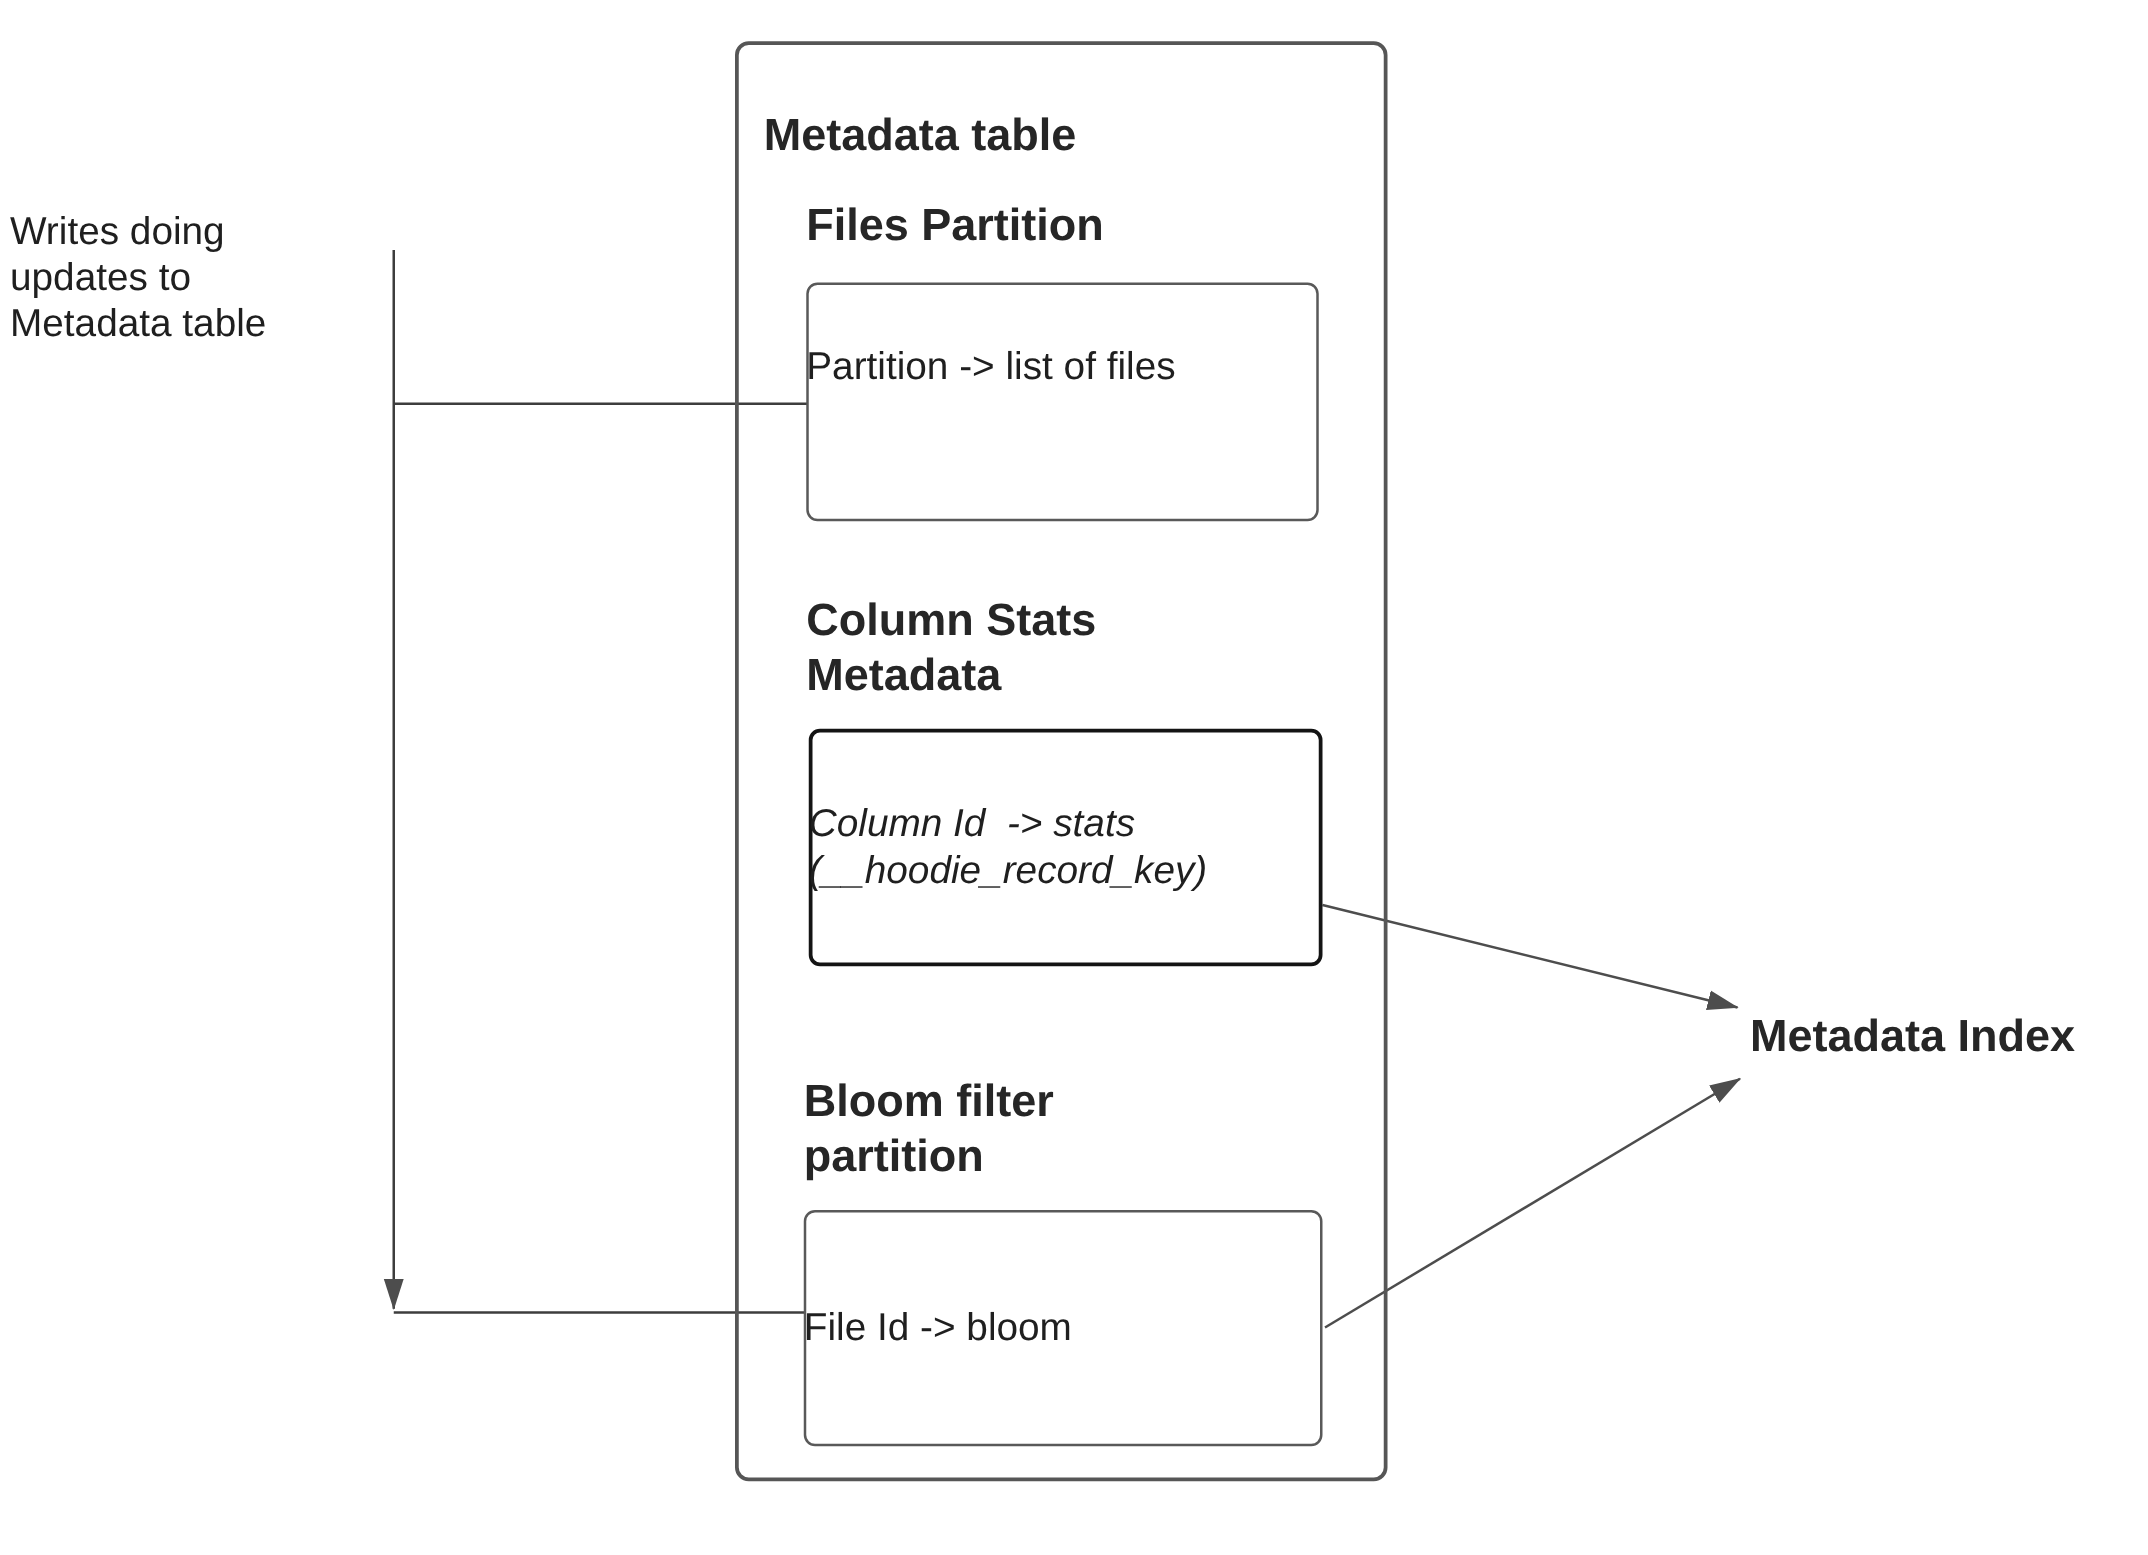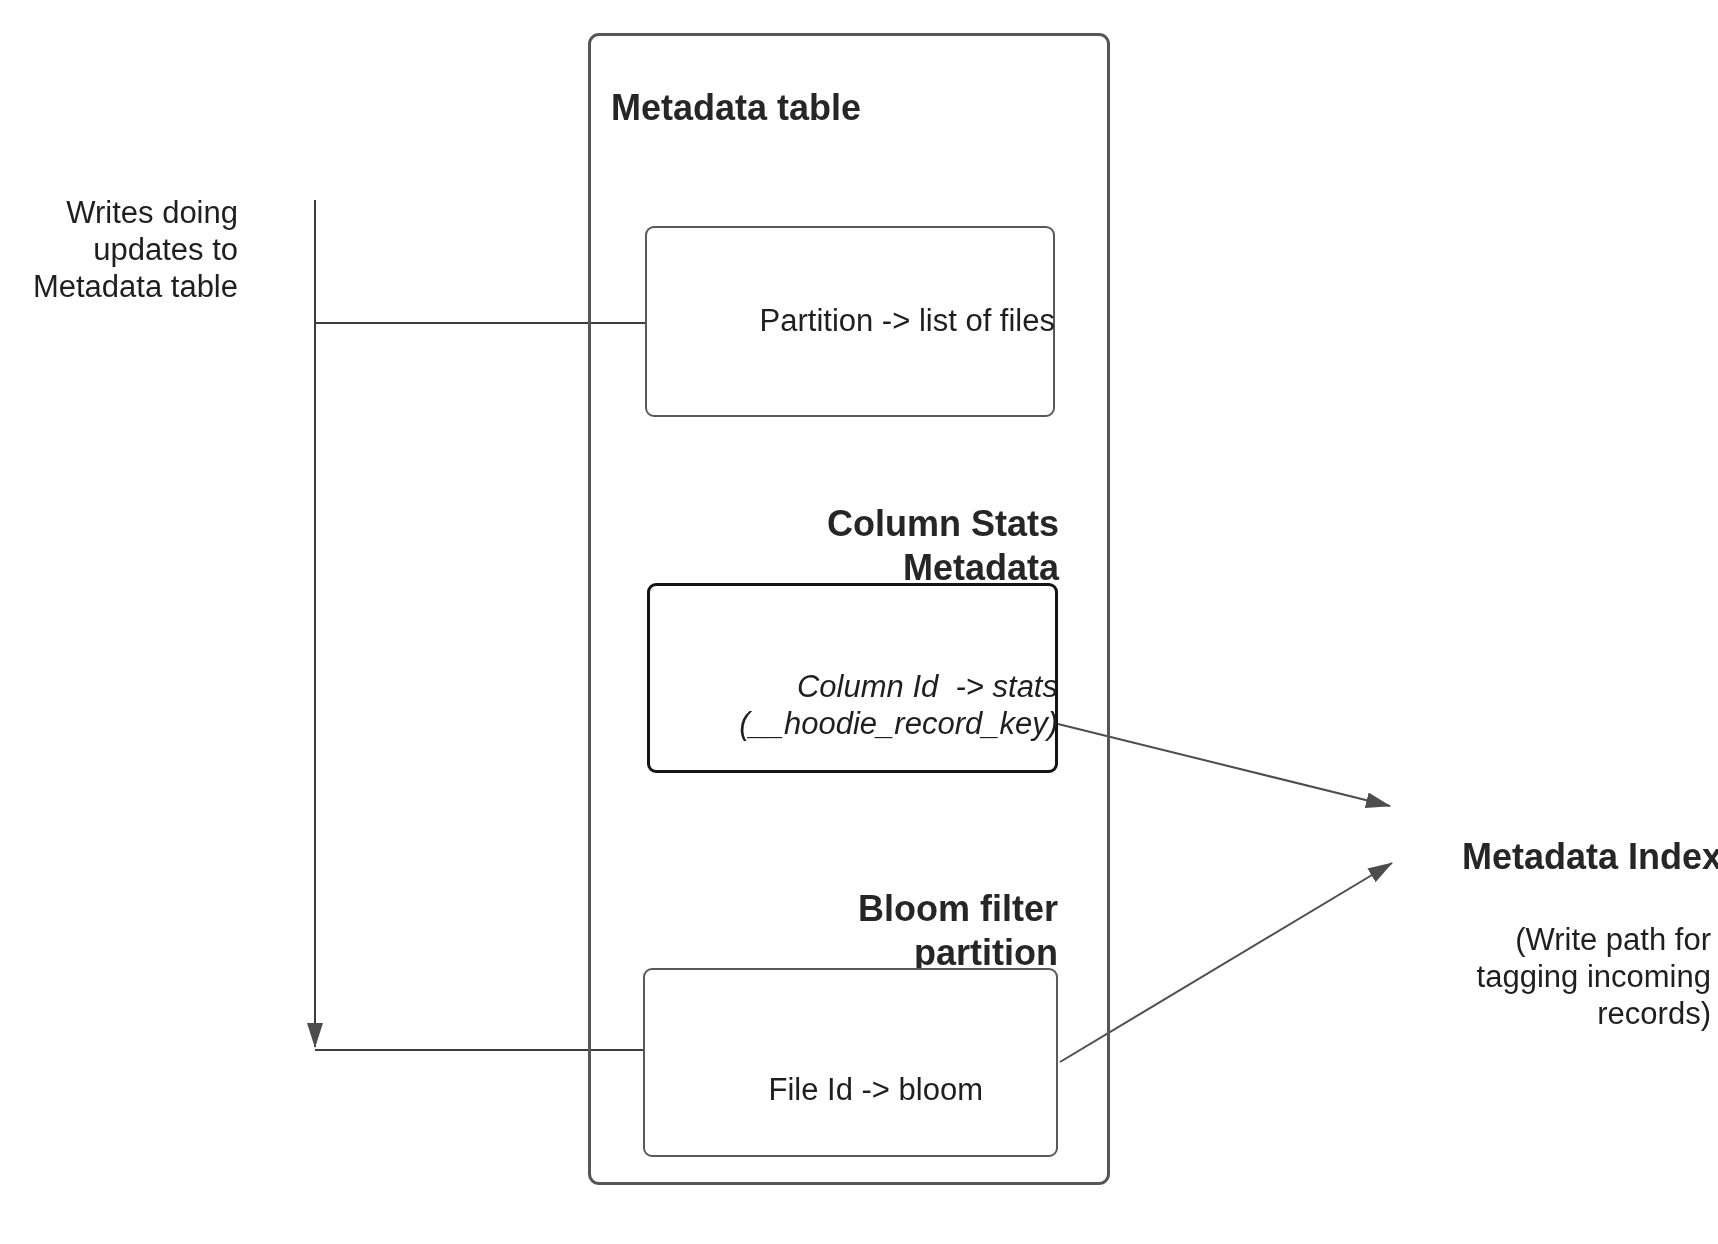--- a/index.html
+++ b/index.html
@@ -7,21 +7,21 @@
     position: relative;
     width: 1718px;
     height: 1244px;
     background: #ffffff;
     font-family: "Liberation Sans", sans-serif;
     color: #1f1f1f;
     overflow: hidden;
   }
   .abs { position: absolute; }
   .t { white-space: pre-wrap; }
-  .center { text-align: right; margin-top: 28px; }
+  .center { text-align: left; }
   .heading {
     font-weight: bold;
     font-size: 36px;
     line-height: 44px;
     color: #262626;
   }
   .body-text {
     font-size: 31px;
     line-height: 37px;
     color: #1f1f1f;
@@ -64,32 +64,30 @@
   </svg>
 
   <div class="abs body-text t center" style="left: 8px; top: 166px; width: 230px;">Writes doing
 updates to
 Metadata table</div>
 
   <div class="container-box"></div>
 
   <div class="abs heading t" style="left: 611px; top: 86px;">Metadata table</div>
 
+  <div class="abs heading t center" style="left: 645px; top: 158px; width: 410px;">Files Partition</div>
   <div class="box" style="left: 645px; top: 226px; width: 410px; height: 191px;"></div>
   <div class="abs body-text t center" style="left: 645px; top: 274px; width: 410px;">Partition -&gt; list of files</div>
 
   <div class="abs heading t center" style="left: 645px; top: 474px; width: 414px;">Column Stats
 Metadata</div>
   <div class="box emphasis" style="left: 647px; top: 583px; width: 411px; height: 190px;"></div>
   <div class="abs body-text t center" style="left: 647px; top: 640px; width: 411px; font-style: italic;">Column Id  -&gt; stats
 (__hoodie_record_key)</div>
 
   <div class="abs heading t center" style="left: 643px; top: 859px; width: 415px;">Bloom filter
 partition</div>
   <div class="box" style="left: 643px; top: 968px; width: 415px; height: 189px;"></div>
   <div class="abs body-text t center" style="left: 643px; top: 1043px; width: 340px;">File Id -&gt; bloom</div>
 
   <div class="abs heading t center" style="left: 1400px; top: 807px; width: 322px;">Metadata Index</div>
-  <div class="abs body-text t center" style="left: 1411px; top: 893px; width: 300px;">(Write path for
-tagging incoming
-records)</div>
 
 </div>
 
 </body></html>

